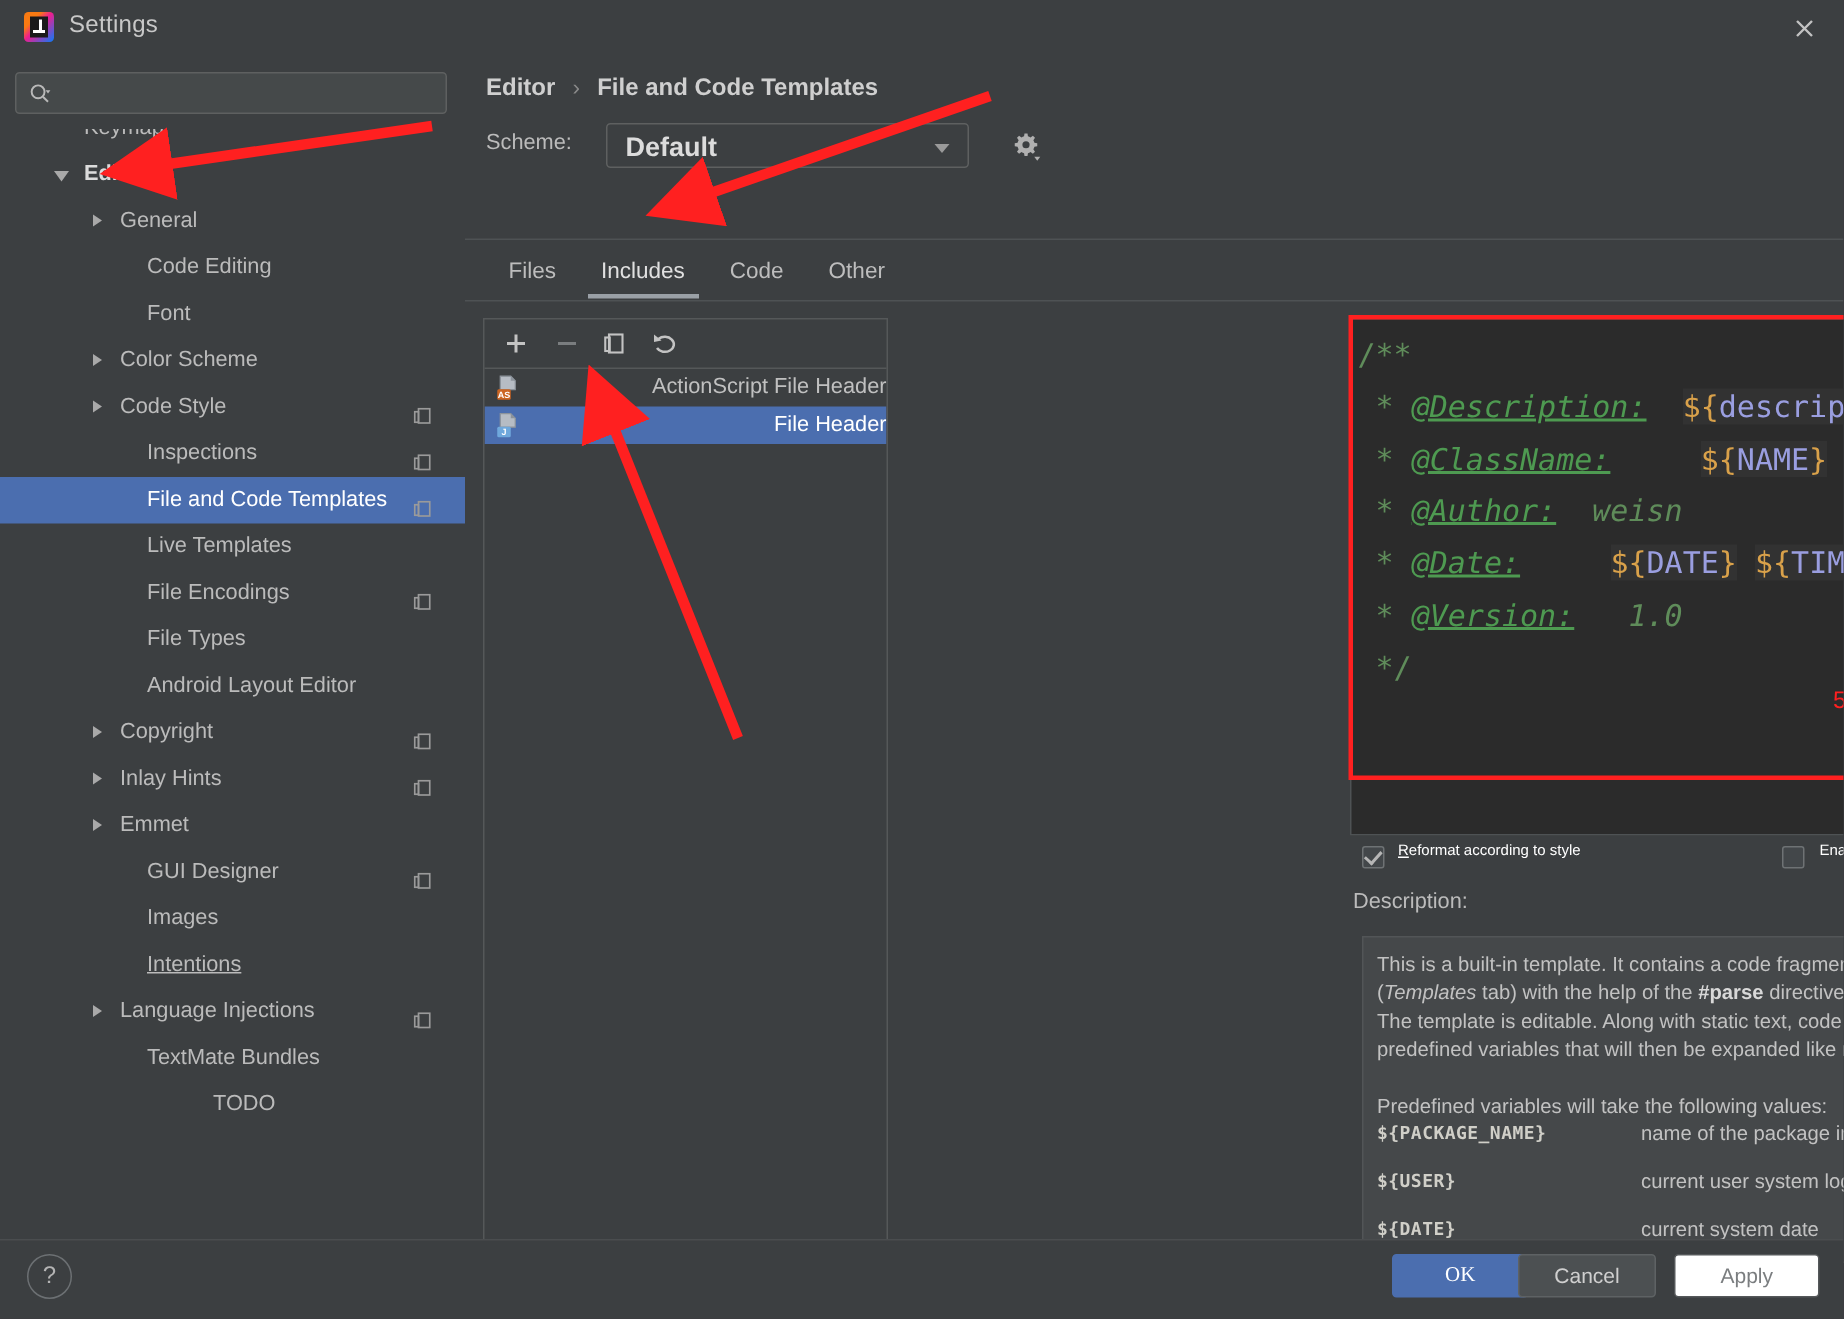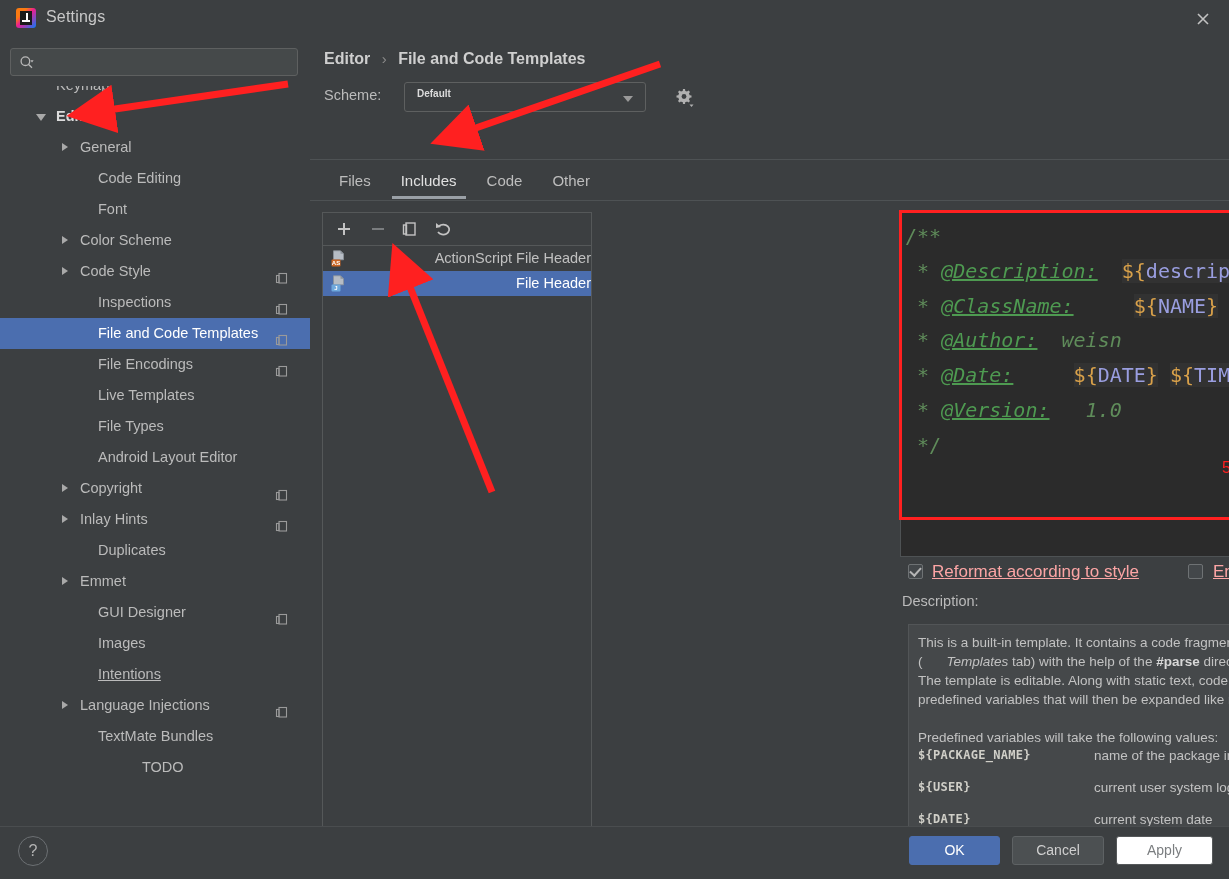--- a/index.html
+++ b/index.html
@@ -49,21 +49,21 @@
   .sb-track{position:absolute;left:298px;top:0px;width:10px;height:740px;}
 
   
   .right{position:absolute;left:310px;top:36px;width:919px;height:790px;background:#3c3f41;}
   .breadcrumb{position:absolute;left:14px;top:14px;font-size:16px;color:#cfcfcf;font-weight:bold;}
   .breadcrumb .sep{color:#8a8a8a;font-weight:normal;padding:0 7px;font-size:15px;}
   .scheme-row{position:absolute;left:14px;top:46px;height:32px;}
   .scheme-label{position:absolute;left:0;top:5px;font-size:14.5px;color:#bbbbbb;}
   .scheme-combo{position:absolute;left:80px;top:0;width:242px;height:30px;background:#3c3f41;
     border:1px solid #5e6060;border-radius:3px;box-sizing:border-box;cursor:pointer;}
-  .scheme-combo .val{position:absolute;left:12px;top:5px;font-size:10px;color:#dcdcdc;font-weight:bold;}
+  .scheme-combo .val{position:absolute;left:12px;top:5px;font-size:18px;color:#dcdcdc;font-weight:bold;}
   .scheme-combo .carat{position:absolute;right:12px;top:13px;width:0;height:0;
     border-left:5px solid transparent;border-right:5px solid transparent;border-top:6px solid #9a9a9a;}
   .gear-btn{position:absolute;left:348px;top:4px;width:24px;height:24px;cursor:pointer;}
 
   .hr1{position:absolute;left:0;top:123px;width:919px;height:1px;background:#4e5254;}
 
   .tabs{position:absolute;left:14px;top:130px;height:33px;}
   .tab{position:relative;float:left;height:33px;line-height:30px;padding:0 15px;font-size:15px;
     color:#bdbdbd;cursor:pointer;}
   .tab.active{color:#e0e0e0;}
@@ -95,44 +95,44 @@
     font-family:"Liberation Sans",sans-serif;}
   .redbox{position:absolute;left:589px;top:174px;width:497px;height:310px;
     border:3px solid #ff2020;box-sizing:border-box;pointer-events:none;}
 
   
   .cbrow{position:absolute;left:598px;top:528px;height:22px;}
   .cb{position:absolute;top:0;width:15px;height:15px;border:1px solid #6e7274;background:#43474a;
     border-radius:2px;box-sizing:border-box;cursor:pointer;}
   .cb.on:after{content:"";position:absolute;left:3px;top:0px;width:5px;height:9px;
     border:solid #b6b6b6;border-width:0 2px 2px 0;transform:rotate(42deg);}
-  .cblabel{position:absolute;top:-2px;font-size:17px;color:#fca5a5;white-space:nowrap;text-decoration:underline;}
+  .cblabel{position:absolute;top:-2px;font-size:10px;color:#ffffff;white-space:nowrap;}
   .cblabel u{text-decoration:underline;}
 
   .desc-label{position:absolute;left:592px;top:557px;font-size:14.5px;color:#bbbbbb;}
   .desc-box{position:absolute;left:598px;top:588px;width:608px;height:218px;background:#45484a;
     border:1px solid #525557;box-sizing:border-box;overflow:hidden;}
   .desc-p{position:absolute;left:9px;top:8px;width:578px;font-size:13.5px;line-height:19px;color:#c2c2c2;}
-  .desc-p i{font-style:italic;margin-left:24px;}
+  .desc-p i{font-style:italic;}
   .desc-p b{font-weight:bold;color:#d8d8d8;}
   .vars{position:absolute;left:9px;top:119px;width:590px;}
   .vrow{position:relative;height:32px;}
   .vname{position:absolute;left:0;top:4px;font-family:"DejaVu Sans Mono","Liberation Mono",monospace;
     font-size:12px;font-weight:bold;color:#d0cfc8;letter-spacing:.3px;}
   .vdesc{position:absolute;left:176px;top:4px;font-size:13.5px;color:#c2c2c2;}
 
   
   .footer{position:absolute;left:0;top:826px;width:1229px;height:53px;background:#3c3f41;
     border-top:1px solid #4a4d4f;}
   .help-btn{position:absolute;left:18px;top:836px;width:30px;height:30px;border-radius:50%;
     border:1px solid #6c7073;box-sizing:border-box;color:#b4b4b4;font-size:16px;text-align:center;
     line-height:28px;cursor:pointer;background:#3c3f41;}
   .btn{position:absolute;top:836px;height:29px;line-height:27px;text-align:center;font-size:14px;
     border-radius:3px;box-sizing:border-box;cursor:pointer;}
-  .btn.primary{left:909px;width:91px;background:#4b6eaf;border:1px solid #4b6eaf;color:#ffffff;}
+  .btn.primary{left:928px;width:91px;background:#4b6eaf;border:1px solid #4b6eaf;color:#ffffff;font-family:Liberation Serif, serif;}
   .btn.normal{left:1012px;width:92px;background:#4c5052;border:1px solid #5e6264;color:#cfcfcf;}
   .btn.disabled{left:1116px;width:97px;background:#ffffff;border:1px solid #55585a;color:#7b7e80;
     cursor:default;}
 
   
   .arrowsvg{position:absolute;left:0;top:0;width:1229px;height:879px;pointer-events:none;}
 </style>
 </head>
 <body>
 
@@ -209,30 +209,30 @@
               </svg></span>
           </div>
           <div class="tree-row sel">
             <span class="lbl" style="left: 98px;">File and Code Templates</span>
             <span class="copy-ic"><svg width="13" height="13" viewBox="0 0 13 13">
                 <rect x="4" y="1.5" width="7.5" height="9.5" stroke="#9a9a9a" stroke-width="1.1" fill="none"></rect>
                 <rect x="1.5" y="3.5" width="2.5" height="7" stroke="#9a9a9a" stroke-width="1.1" fill="none"></rect>
               </svg></span>
           </div>
           <div class="tree-row">
+            <span class="lbl" style="left: 98px;">Live Templates</span>
+          </div>
+          <div class="tree-row">
             <span class="lbl" style="left: 98px;">File Encodings</span>
             <span class="copy-ic"><svg width="13" height="13" viewBox="0 0 13 13">
                 <rect x="4" y="1.5" width="7.5" height="9.5" stroke="#9a9a9a" stroke-width="1.1" fill="none"></rect>
                 <rect x="1.5" y="3.5" width="2.5" height="7" stroke="#9a9a9a" stroke-width="1.1" fill="none"></rect>
               </svg></span>
           </div>
           <div class="tree-row">
-            <span class="lbl" style="left: 98px;">Live Templates</span>
-          </div>
-          <div class="tree-row">
             <span class="lbl" style="left: 98px;">File Types</span>
           </div>
           <div class="tree-row">
             <span class="lbl" style="left: 98px;">Android Layout Editor</span>
           </div>
           <div class="tree-row">
             <span class="arrow" style="left: 60px;">
               <i></i>
             </span>
             <span class="lbl" style="left: 80px;">Copyright</span>
@@ -243,23 +243,20 @@
           </div>
           <div class="tree-row">
             <span class="arrow" style="left: 60px;">
               <i></i>
             </span>
             <span class="lbl" style="left: 80px;">Inlay Hints</span>
             <span class="copy-ic"><svg width="13" height="13" viewBox="0 0 13 13">
                 <rect x="4" y="1.5" width="7.5" height="9.5" stroke="#9a9a9a" stroke-width="1.1" fill="none"></rect>
                 <rect x="1.5" y="3.5" width="2.5" height="7" stroke="#9a9a9a" stroke-width="1.1" fill="none"></rect>
               </svg></span>
-          </div>
-          <div class="tree-row">
-            <span class="lbl" style="left: 98px;">Duplicates</span>
           </div>
           <div class="tree-row">
             <span class="arrow" style="left: 60px;">
               <i></i>
             </span>
             <span class="lbl" style="left: 80px;">Emmet</span>
           </div>
           <div class="tree-row">
             <span class="lbl" style="left: 98px;">GUI Designer</span>
             <span class="copy-ic"><svg width="13" height="13" viewBox="0 0 13 13">

